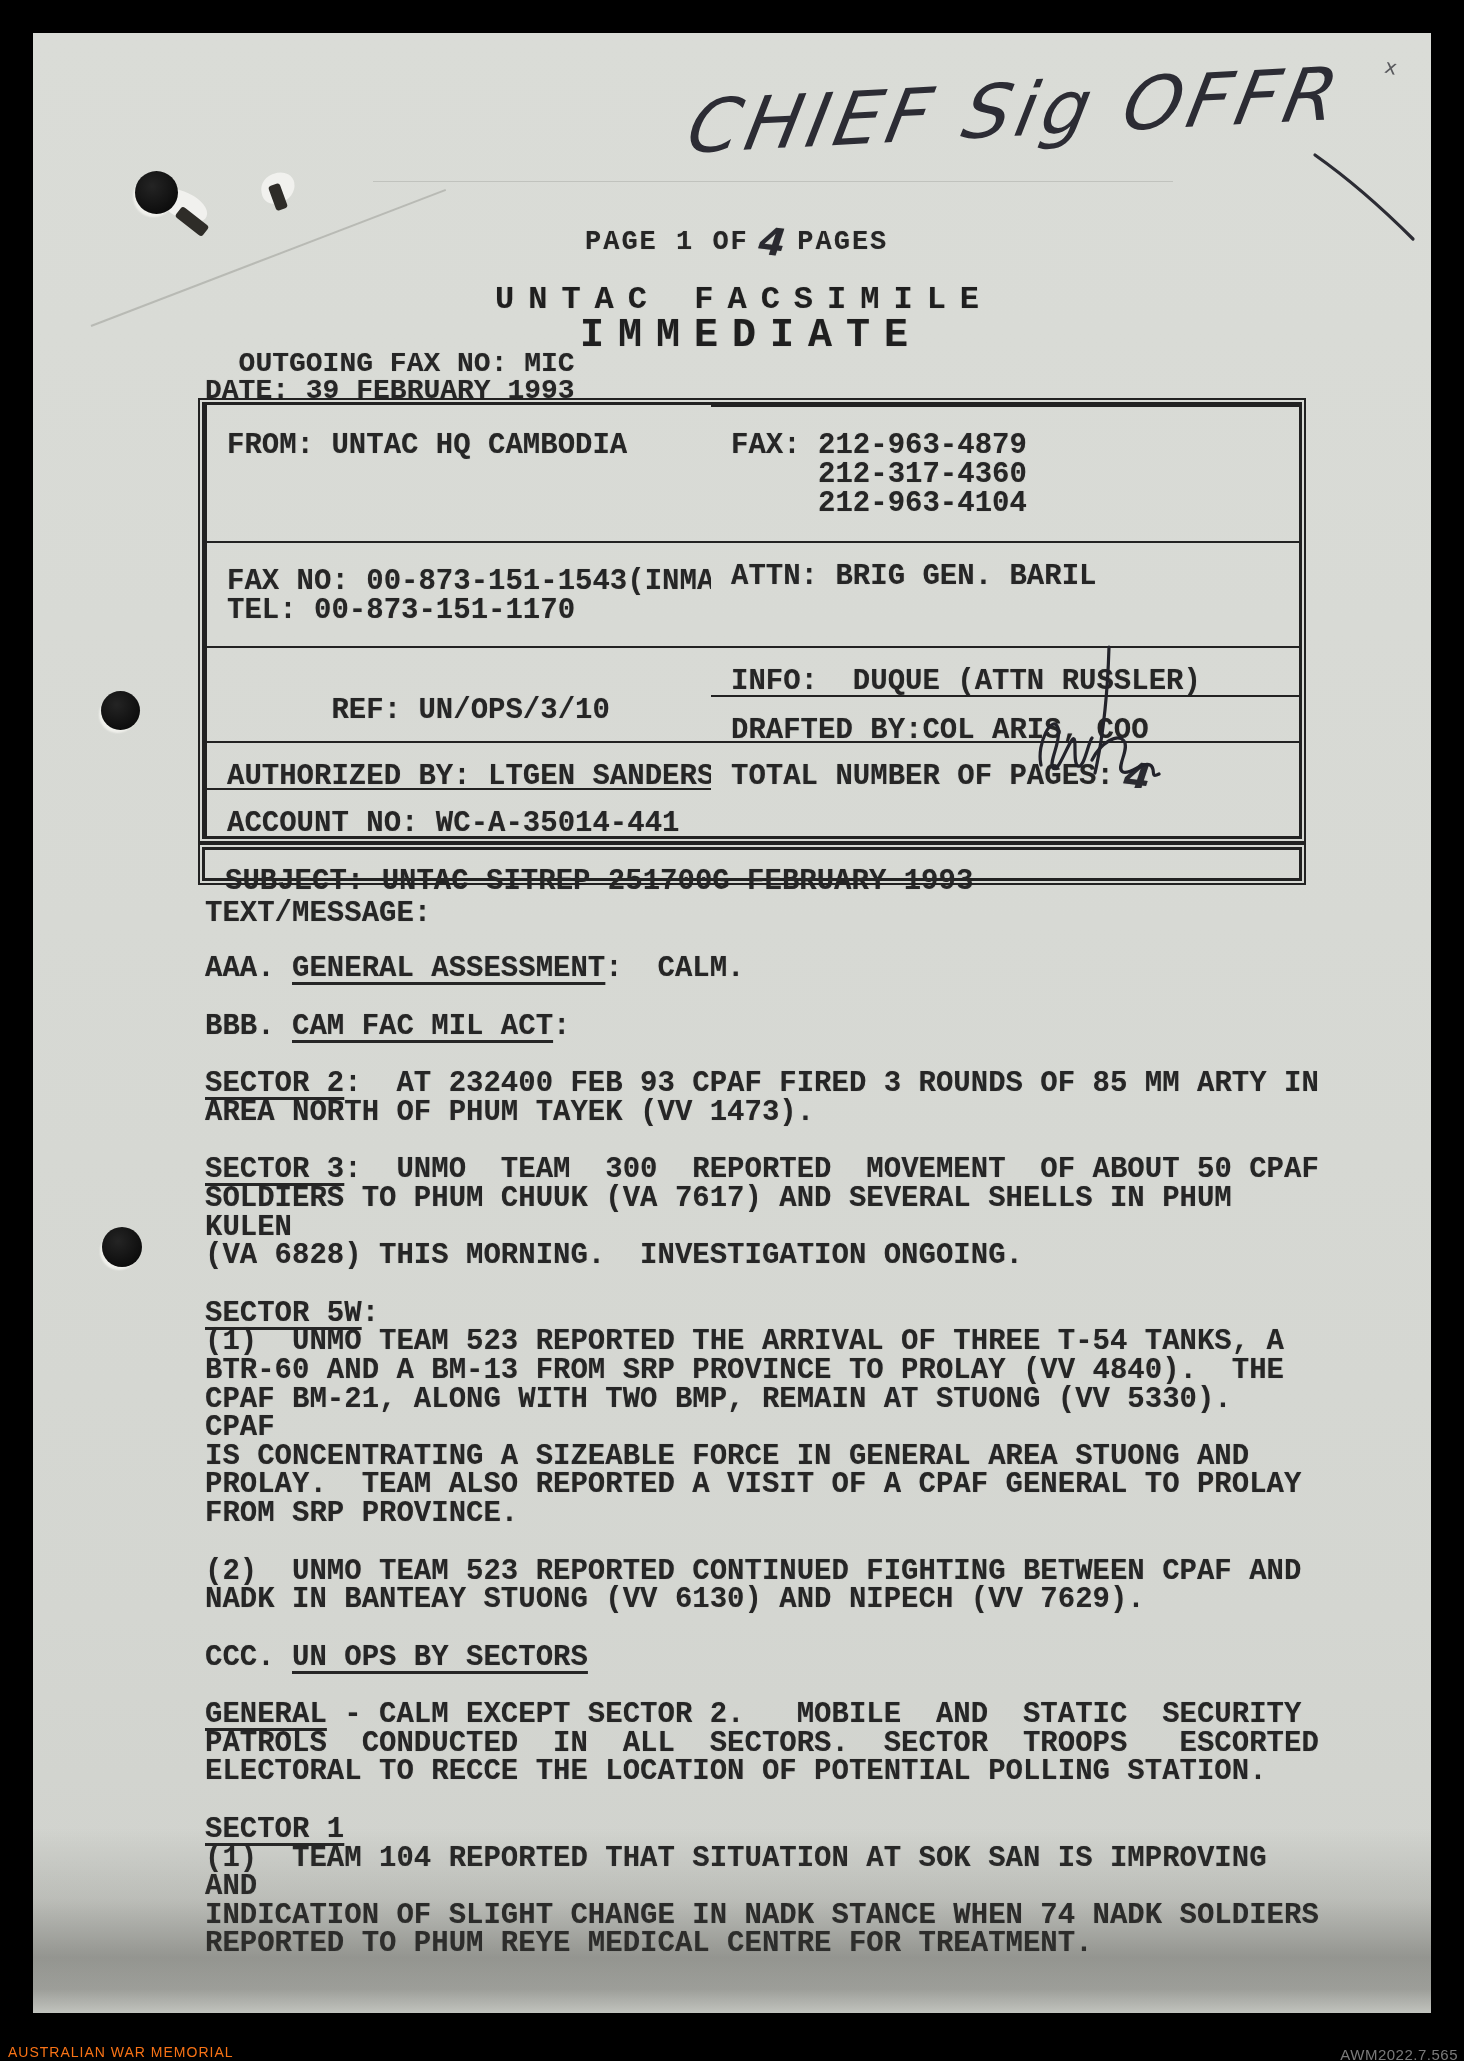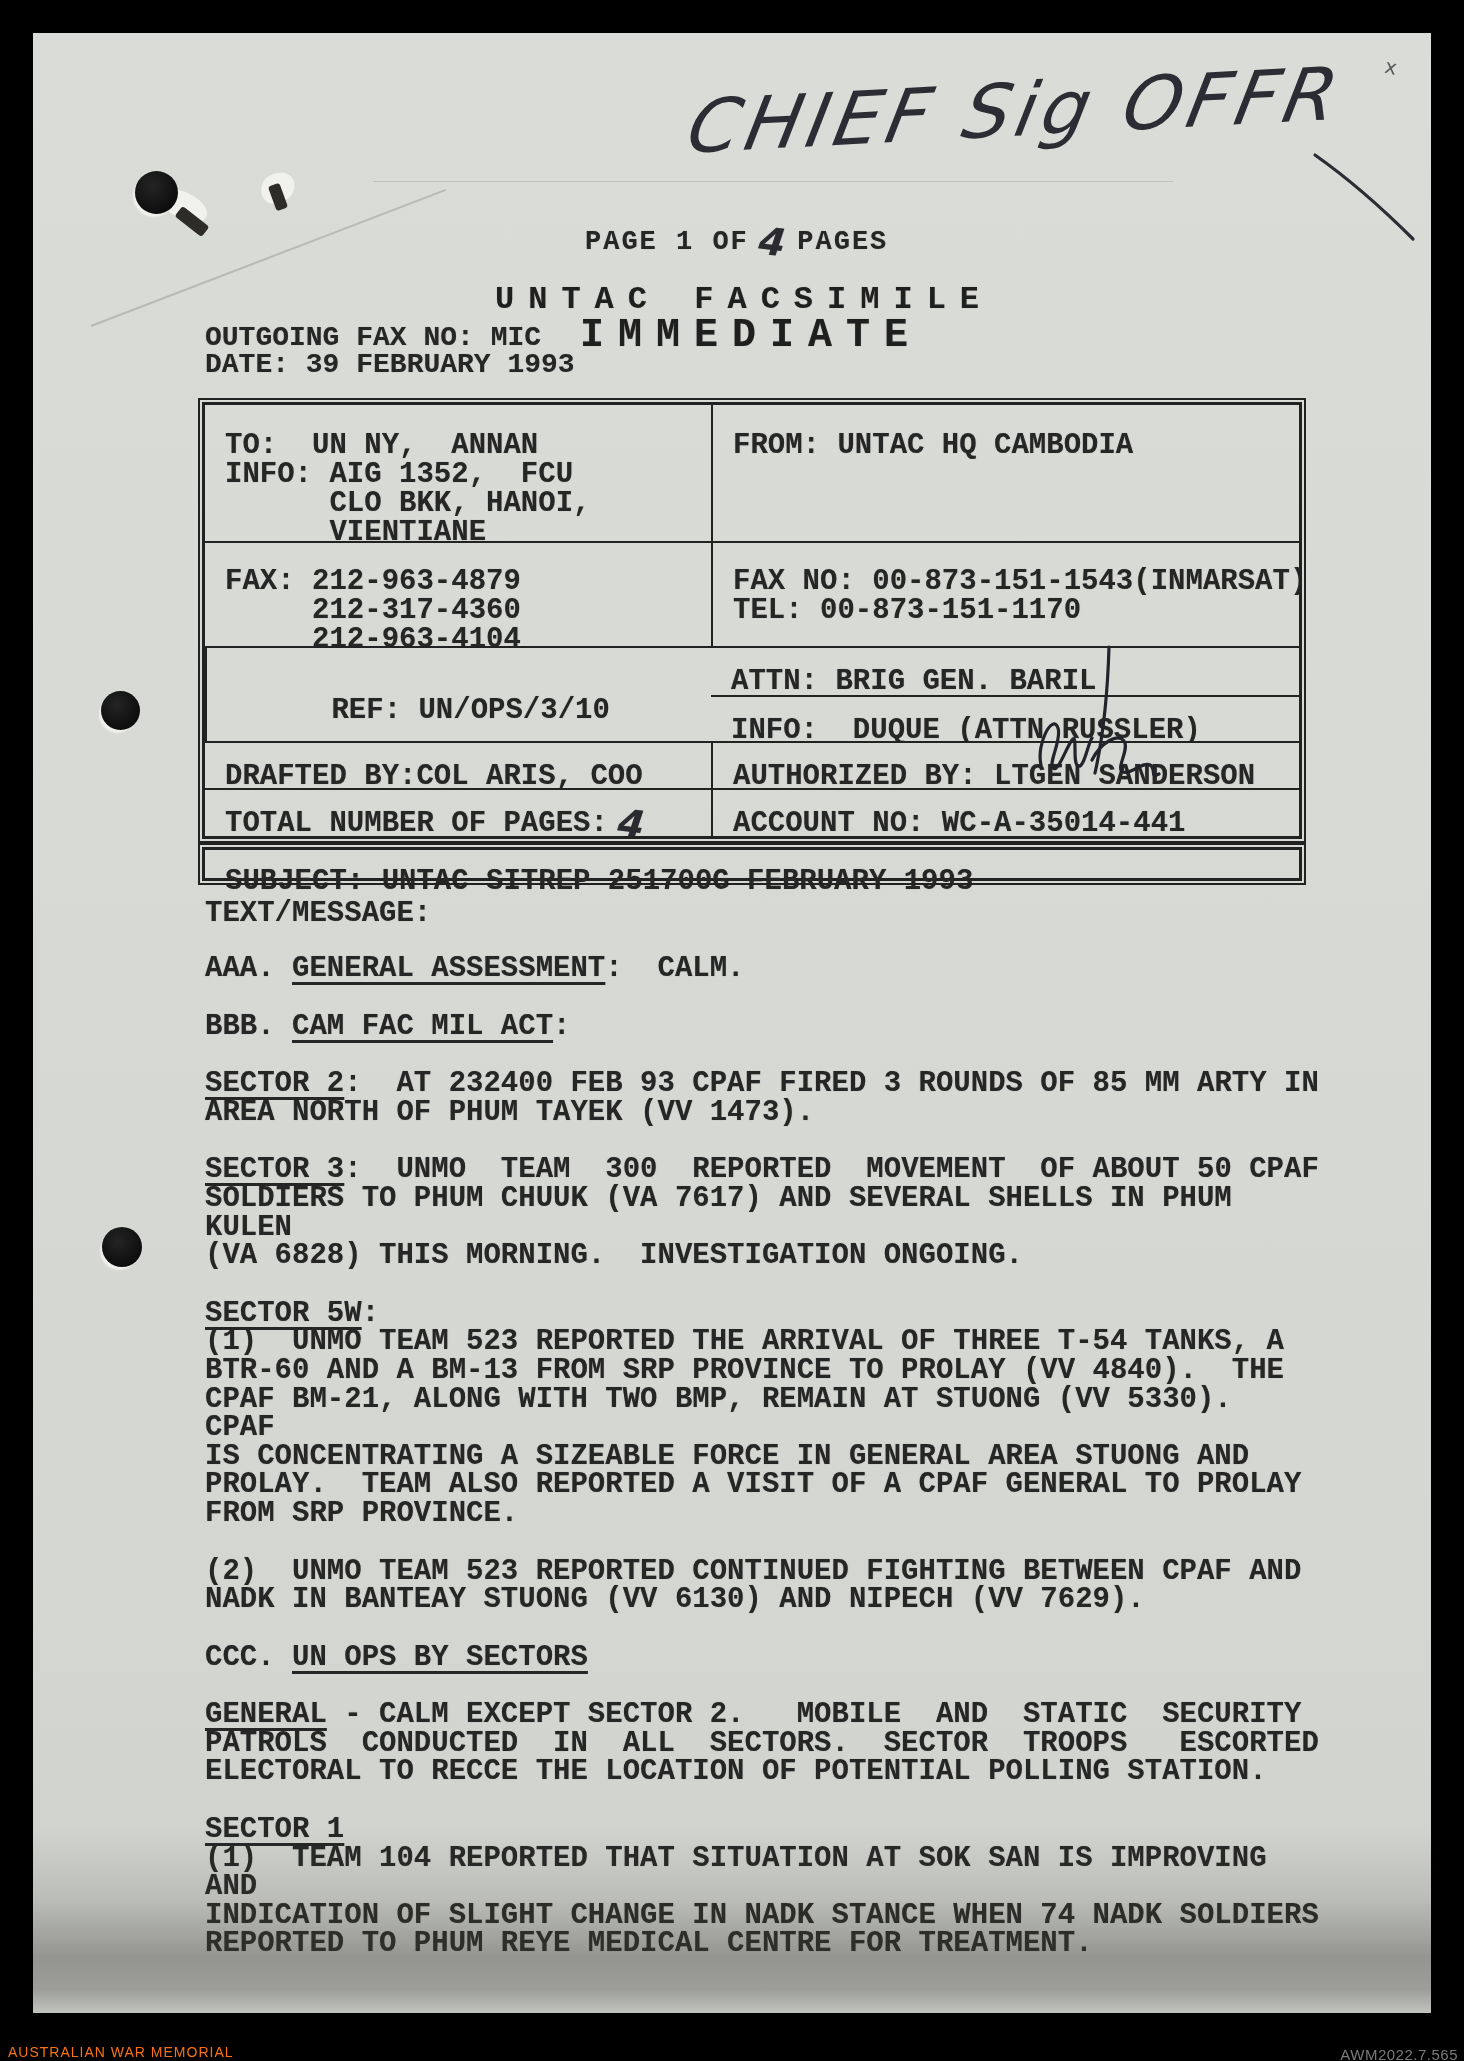--- a/index.html
+++ b/index.html
@@ -33,21 +33,21 @@
   .handwriting{left:660px;top:34px;font-family:"DejaVu Sans",sans-serif;font-style:italic;
         font-size:74px;letter-spacing:5px;color:#2c2c34;transform:skewX(-14deg) rotate(-3deg);
         white-space:nowrap;}
   .flourish{left:1278px;top:118px;}
   .pageline{left:552px;top:194px;font-size:27px;letter-spacing:2px;white-space:nowrap;}
   .hand4{display:inline-block;font-family:"DejaVu Sans",sans-serif;font-style:italic;
         font-weight:700;font-size:38px;line-height:20px;transform:rotate(7deg);
         color:#2a2a30;margin:0 10px;vertical-align:-6px;}
   .title1{left:462px;top:248px;font-size:32px;letter-spacing:14px;white-space:nowrap;color:#1f1f1f;}
   .title2{left:547px;top:280px;font-size:40px;letter-spacing:14px;white-space:nowrap;color:#1f1f1f;}
-  .meta{left:172px;top:292px;font-size:28px;line-height:26.5px;}
+  .meta{left:172px;top:318px;font-size:28px;line-height:26.5px;text-align:right;}
   
   .doc-table{left:169px;top:369px;width:1100px;height:437px;box-sizing:border-box;
         border:3px solid #222;outline:2px solid #222;outline-offset:2px;
         display:grid;grid-template-columns:506px 1fr;
         grid-template-rows:136px 105px 49px 46px 47px auto;}
   .cell{box-sizing:border-box;padding-left:20px;font-size:29px;line-height:29px;
         white-space:pre;overflow:hidden;}
   .bt{border-top:2px solid #222;}
   .bl{border-left:2px solid #222;}
   .pt1{padding-top:26px;}  .pt2{padding-top:24px;}  .pt3{padding-top:19px;}
@@ -95,24 +95,20 @@
 
   <div class="abs typed title1">UNTAC FACSIMILE</div>
   <div class="abs typed title2">IMMEDIATE</div>
 
   <div class="abs typed meta">
     <div>OUTGOING FAX NO: MIC</div>
     <div>DATE: 39 FEBRUARY 1993</div>
   </div>
 
   <div class="abs doc-table typed">
-    <div class="cell pt1">TO:  UN NY,  ANNAN
-INFO: AIG 1352,  FCU
-      CLO BKK, HANOI,
-      VIENTIANE</div>
     <div class="cell pt1 bl">FROM: UNTAC HQ CAMBODIA</div>
     <div class="cell pt2 bt">FAX: 212-963-4879
      212-317-4360
      212-963-4104</div>
     <div class="cell pt2 bt bl">FAX NO: 00-873-151-1543(INMARSAT)
 TEL: 00-873-151-1170</div>
     <div class="cell pt3 bt">ATTN: BRIG GEN. BARIL</div>
     <div class="cell pt3 bt bl ref-cell">
       <span>REF: UN/OPS/3/10</span>
     </div>

